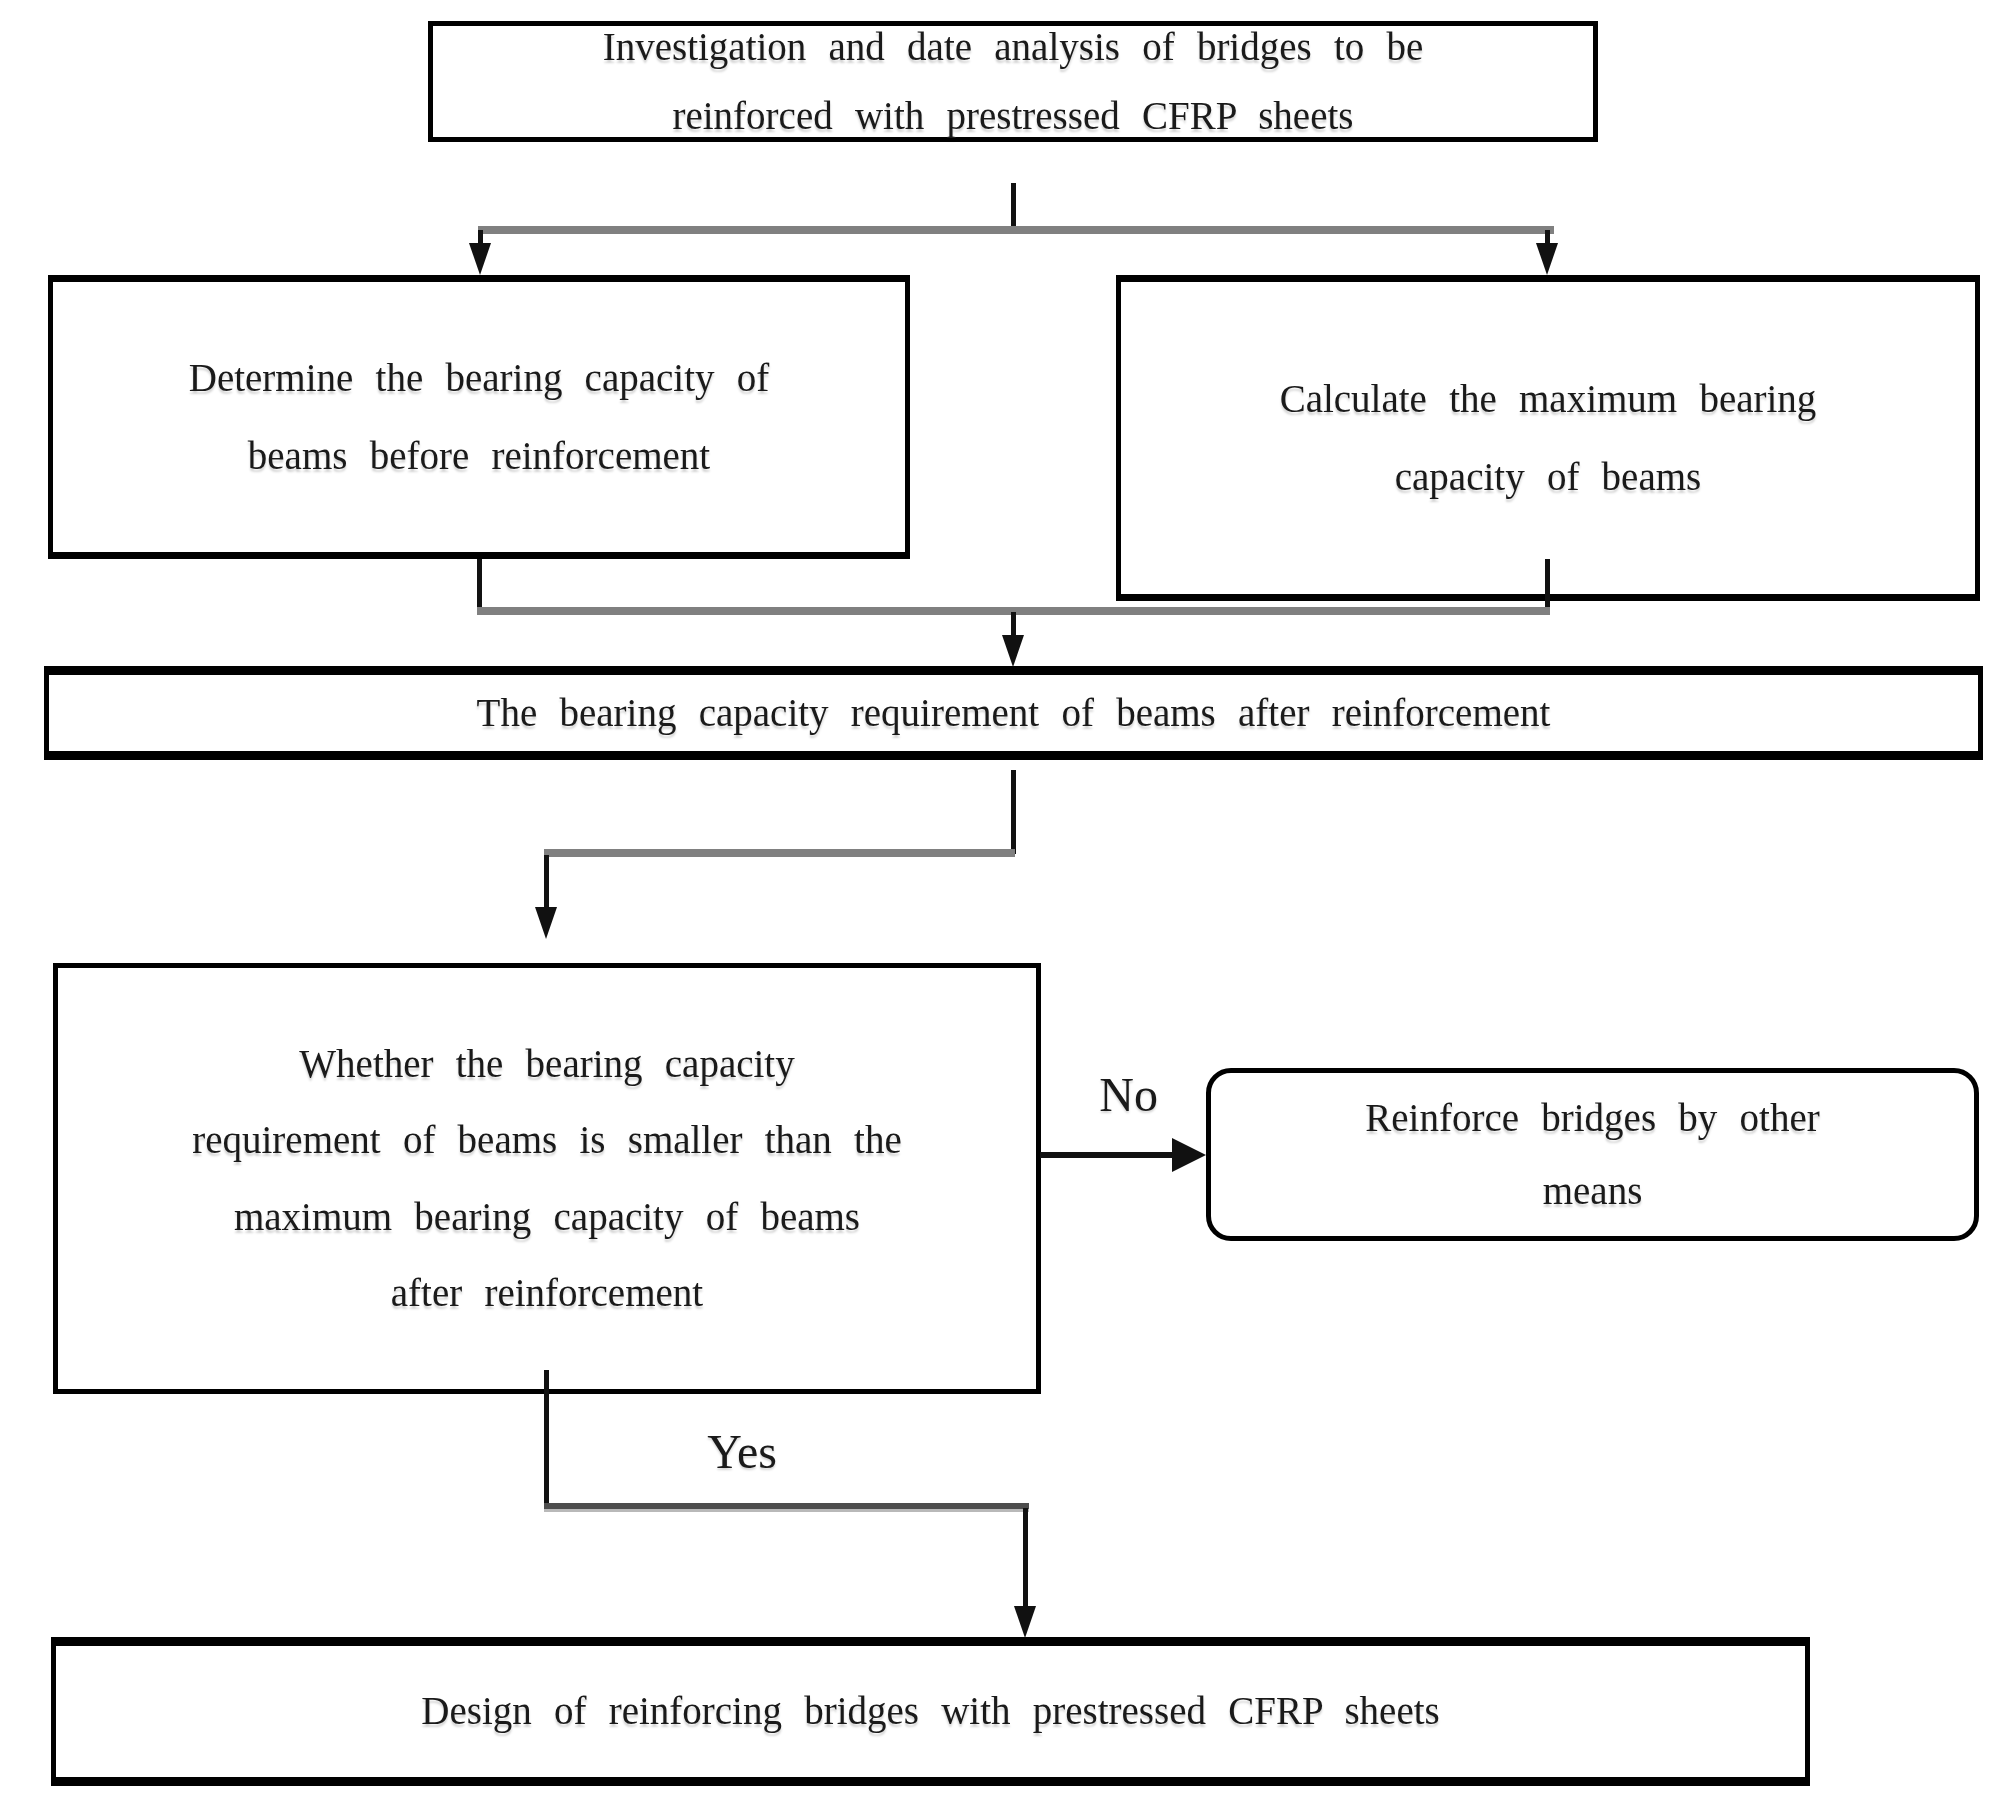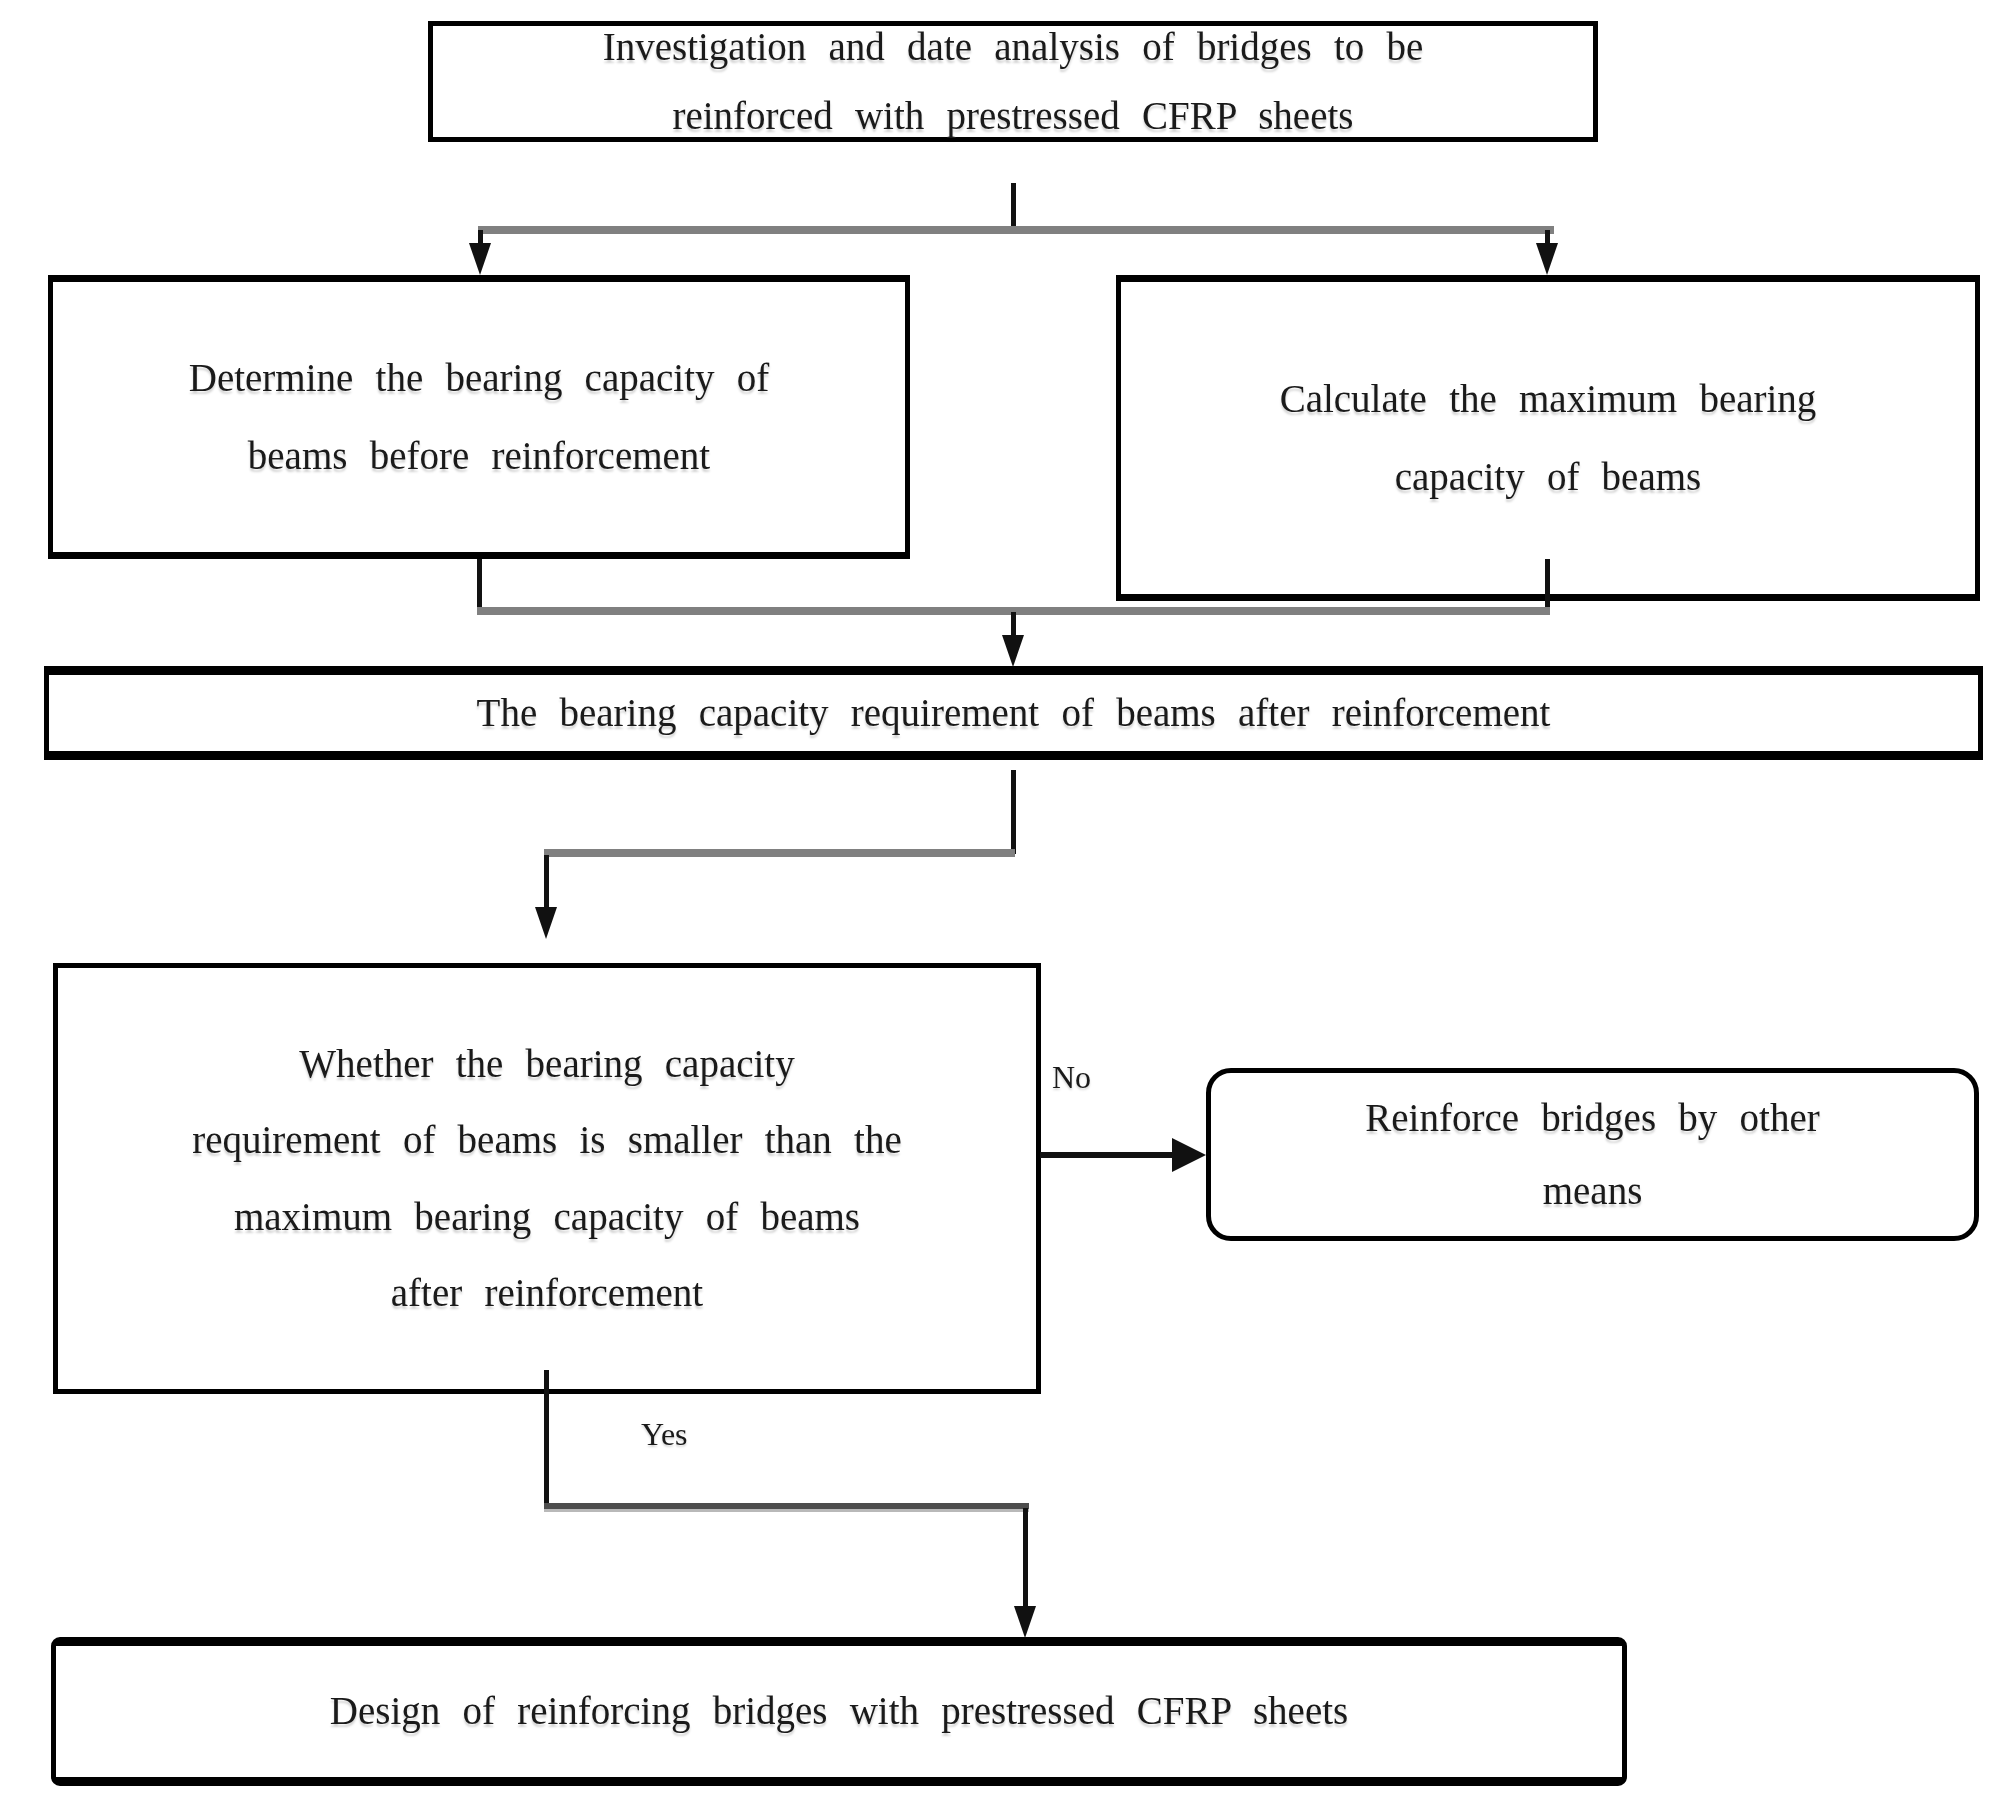--- a/index.html
+++ b/index.html
@@ -35,33 +35,34 @@
     border-top:32px solid #111111;
   }
   .arrow-right {
     position:absolute; width:0; height:0;
     border-top:17.3px solid transparent;
     border-bottom:17.3px solid transparent;
     border-left:34px solid #111111;
   }
   .edge-label {
     position:absolute;
-    font-size:32px;
-    text-align:left;
+    font-size:48px;
+    text-align:right;
     text-shadow:0 2.3px 2.3px rgba(0,0,0,0.18);
+    margin-top:8px;
   }
 
   
   #n-investigation { left:428px;  top:21px;   width:1170px; height:121px; line-height:1.75; }
   #n-determine     { left:48px;   top:275px;  width:862px; height:284px; line-height:2.0; }
   #n-calculate     { left:1116px; top:275px;  width:864px; height:326px; line-height:2.0; }
   #n-requirement   { left:44px;   top:666px;  width:1939px; height:94px; }
   #n-decision      { left:53px;   top:963px; width:988px; height:431px; line-height:1.95; }
   #n-othermeans    { left:1206px; top:1068px; width:773px; height:173px; line-height:1.85;border-radius:25px; }
-  #n-design        { left:51px;   top:1637px; width:1576px; height:149px;border-radius:9px; }
+  #n-design        { left:51px;   top:1637px; width:1759px; height:149px; }
 </style>
 </head>
 <body>
 
 <div class="box" id="n-investigation">Investigation and date analysis of bridges to be
 reinforced with prestressed CFRP sheets</div>
 <div class="box mid-tb" id="n-determine">Determine the bearing capacity of
 beams before reinforcement</div>
 <div class="box mid-tb" id="n-calculate">Calculate the maximum bearing
 capacity of beams</div>

